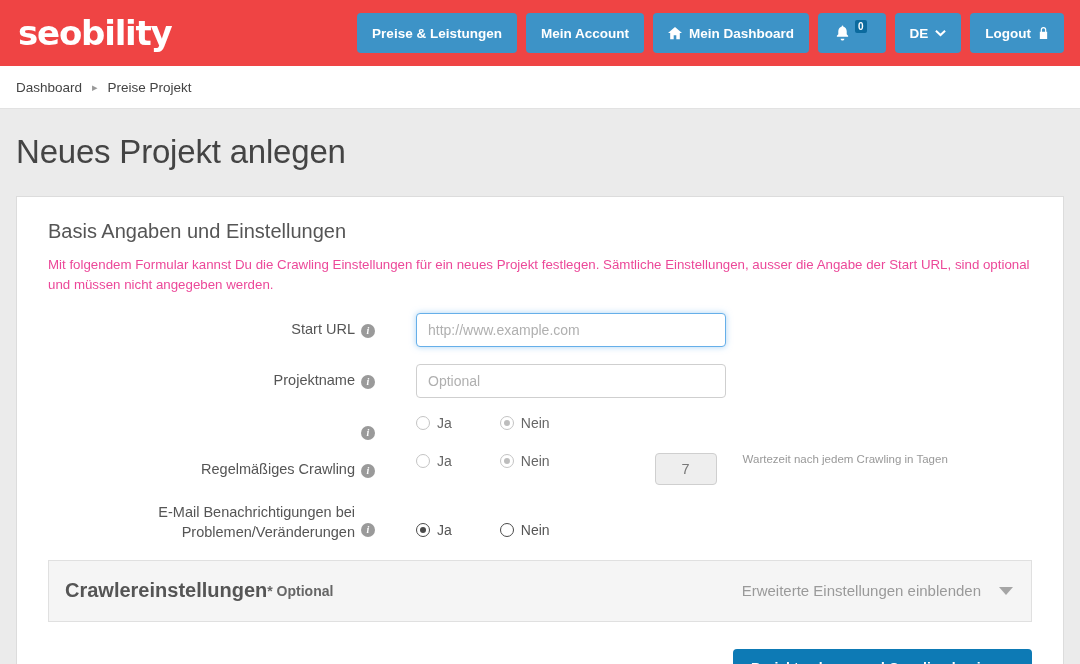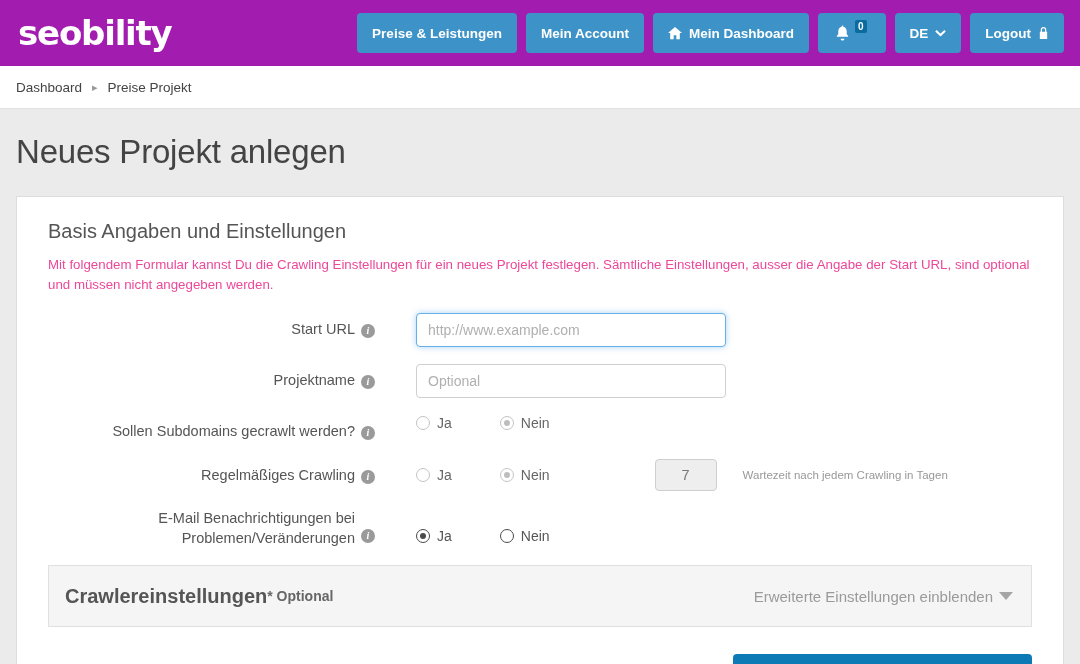--- a/index.html
+++ b/index.html
@@ -7,21 +7,21 @@
     margin: 0; padding: 0;
     width: 1080px; height: 664px;
     background: #ebebeb;
     font-family: "Liberation Sans", sans-serif;
     overflow: hidden;
   }
 
   
   .header {
     height: 66px;
-    background: #a21caf;
+    background: #ef4444;
     display: flex;
     align-items: center;
     padding: 1px 16px;
     position: relative;
   }
   .logo {
     color: #ffffff;
     font-size: 34px;
     font-weight: bold;
     letter-spacing: -1.2px;
@@ -149,21 +149,21 @@
     font-style: italic;
     font-family: "Liberation Serif", serif;
     flex-shrink: 0;
     cursor: pointer;
     position: relative;
     top: 4px;
     line-height: 14px;
   }
   .flabel.two-line .info-icon { top: 20px; }
 
-  .field-area { display: flex; align-items: center; flex-wrap: wrap; padding-left: 28px; }
+  .field-area { display: flex; align-items: flex-start; flex-wrap: wrap; padding-left: 28px; }
 
   .txt-input {
     width: 310px;
     height: 34px;
     border: 1px solid #cfcfcf;
     border-radius: 4px;
     padding: 0 11px;
     font-size: 14px;
     color: #555;
     font-family: "Liberation Sans", sans-serif;
@@ -247,21 +247,21 @@
     font-size: 14px;
     color: #666;
     font-weight: bold;
     margin-left: 0;
     vertical-align: 4px;
   }
   .crawler-toggle {
     margin-left: auto;
     display: flex;
     align-items: center;
-    gap: 6px;
+    gap: 18px;
     color: #9a9a9a;
     font-size: 15px;
   }
   .caret-down {
     width: 0; height: 0;
     border-left: 7px solid transparent;
     border-right: 7px solid transparent;
     border-top: 8px solid #a5a5a5;
   }
 
@@ -367,21 +367,20 @@
       <span class="lbl-text">Projektname</span>
       <span class="info-icon">i</span>
     </div>
     <div class="field-area">
       <input class="txt-input" type="text" placeholder="Optional" style="">
     </div>
   </div>
 
   <div class="frow">
     <div class="flabel">
-      <span class="lbl-text">Sollen Subdomains gecrawlt werden?</span>
       <span class="info-icon">i</span>
     </div>
     <div class="field-area">
       <div class="radio-group">
         <label class="radio-opt dim">
           <span class="rdo"></span>
           <span>Ja</span>
         </label>
         <label class="radio-opt dim">
           <span class="rdo checked"></span>

